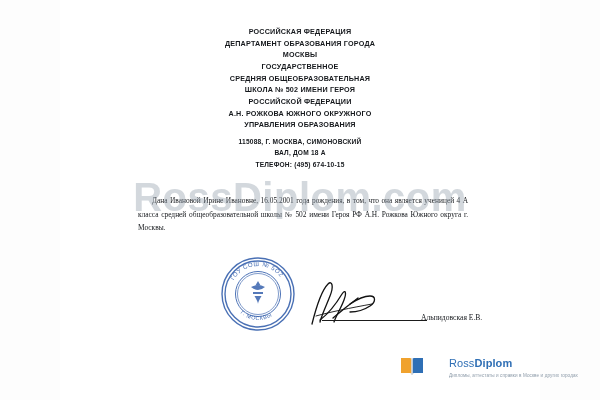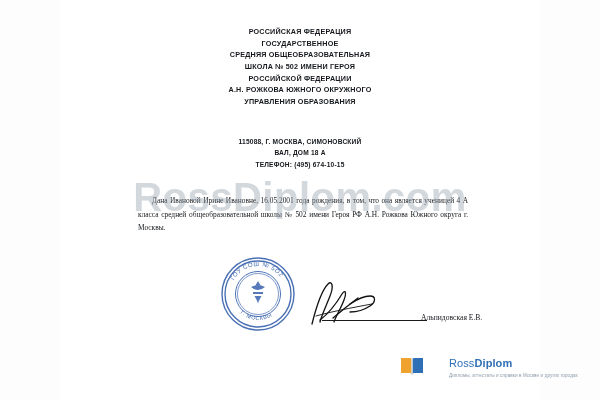--- a/index.html
+++ b/index.html
@@ -170,20 +170,22 @@
   }
 </style>
 </head>
 <body>
 
 <div class="page">
   <div class="sheet">
 
     <div class="header-block">
       <div>РОССИЙСКАЯ ФЕДЕРАЦИЯ</div>
+      <div>ДЕПАРТАМЕНТ ОБРАЗОВАНИЯ ГОРОДА</div>
+      <div>МОСКВЫ</div>
       <div>ГОСУДАРСТВЕННОЕ</div>
       <div>СРЕДНЯЯ ОБЩЕОБРАЗОВАТЕЛЬНАЯ</div>
       <div>ШКОЛА № 502 ИМЕНИ ГЕРОЯ</div>
       <div>РОССИЙСКОЙ ФЕДЕРАЦИИ</div>
       <div>А.Н. РОЖКОВА ЮЖНОГО ОКРУЖНОГО</div>
       <div>УПРАВЛЕНИЯ ОБРАЗОВАНИЯ</div>
     </div>
 
     <div class="address-block">
       <div>115088, Г. МОСКВА, СИМОНОВСКИЙ</div>

